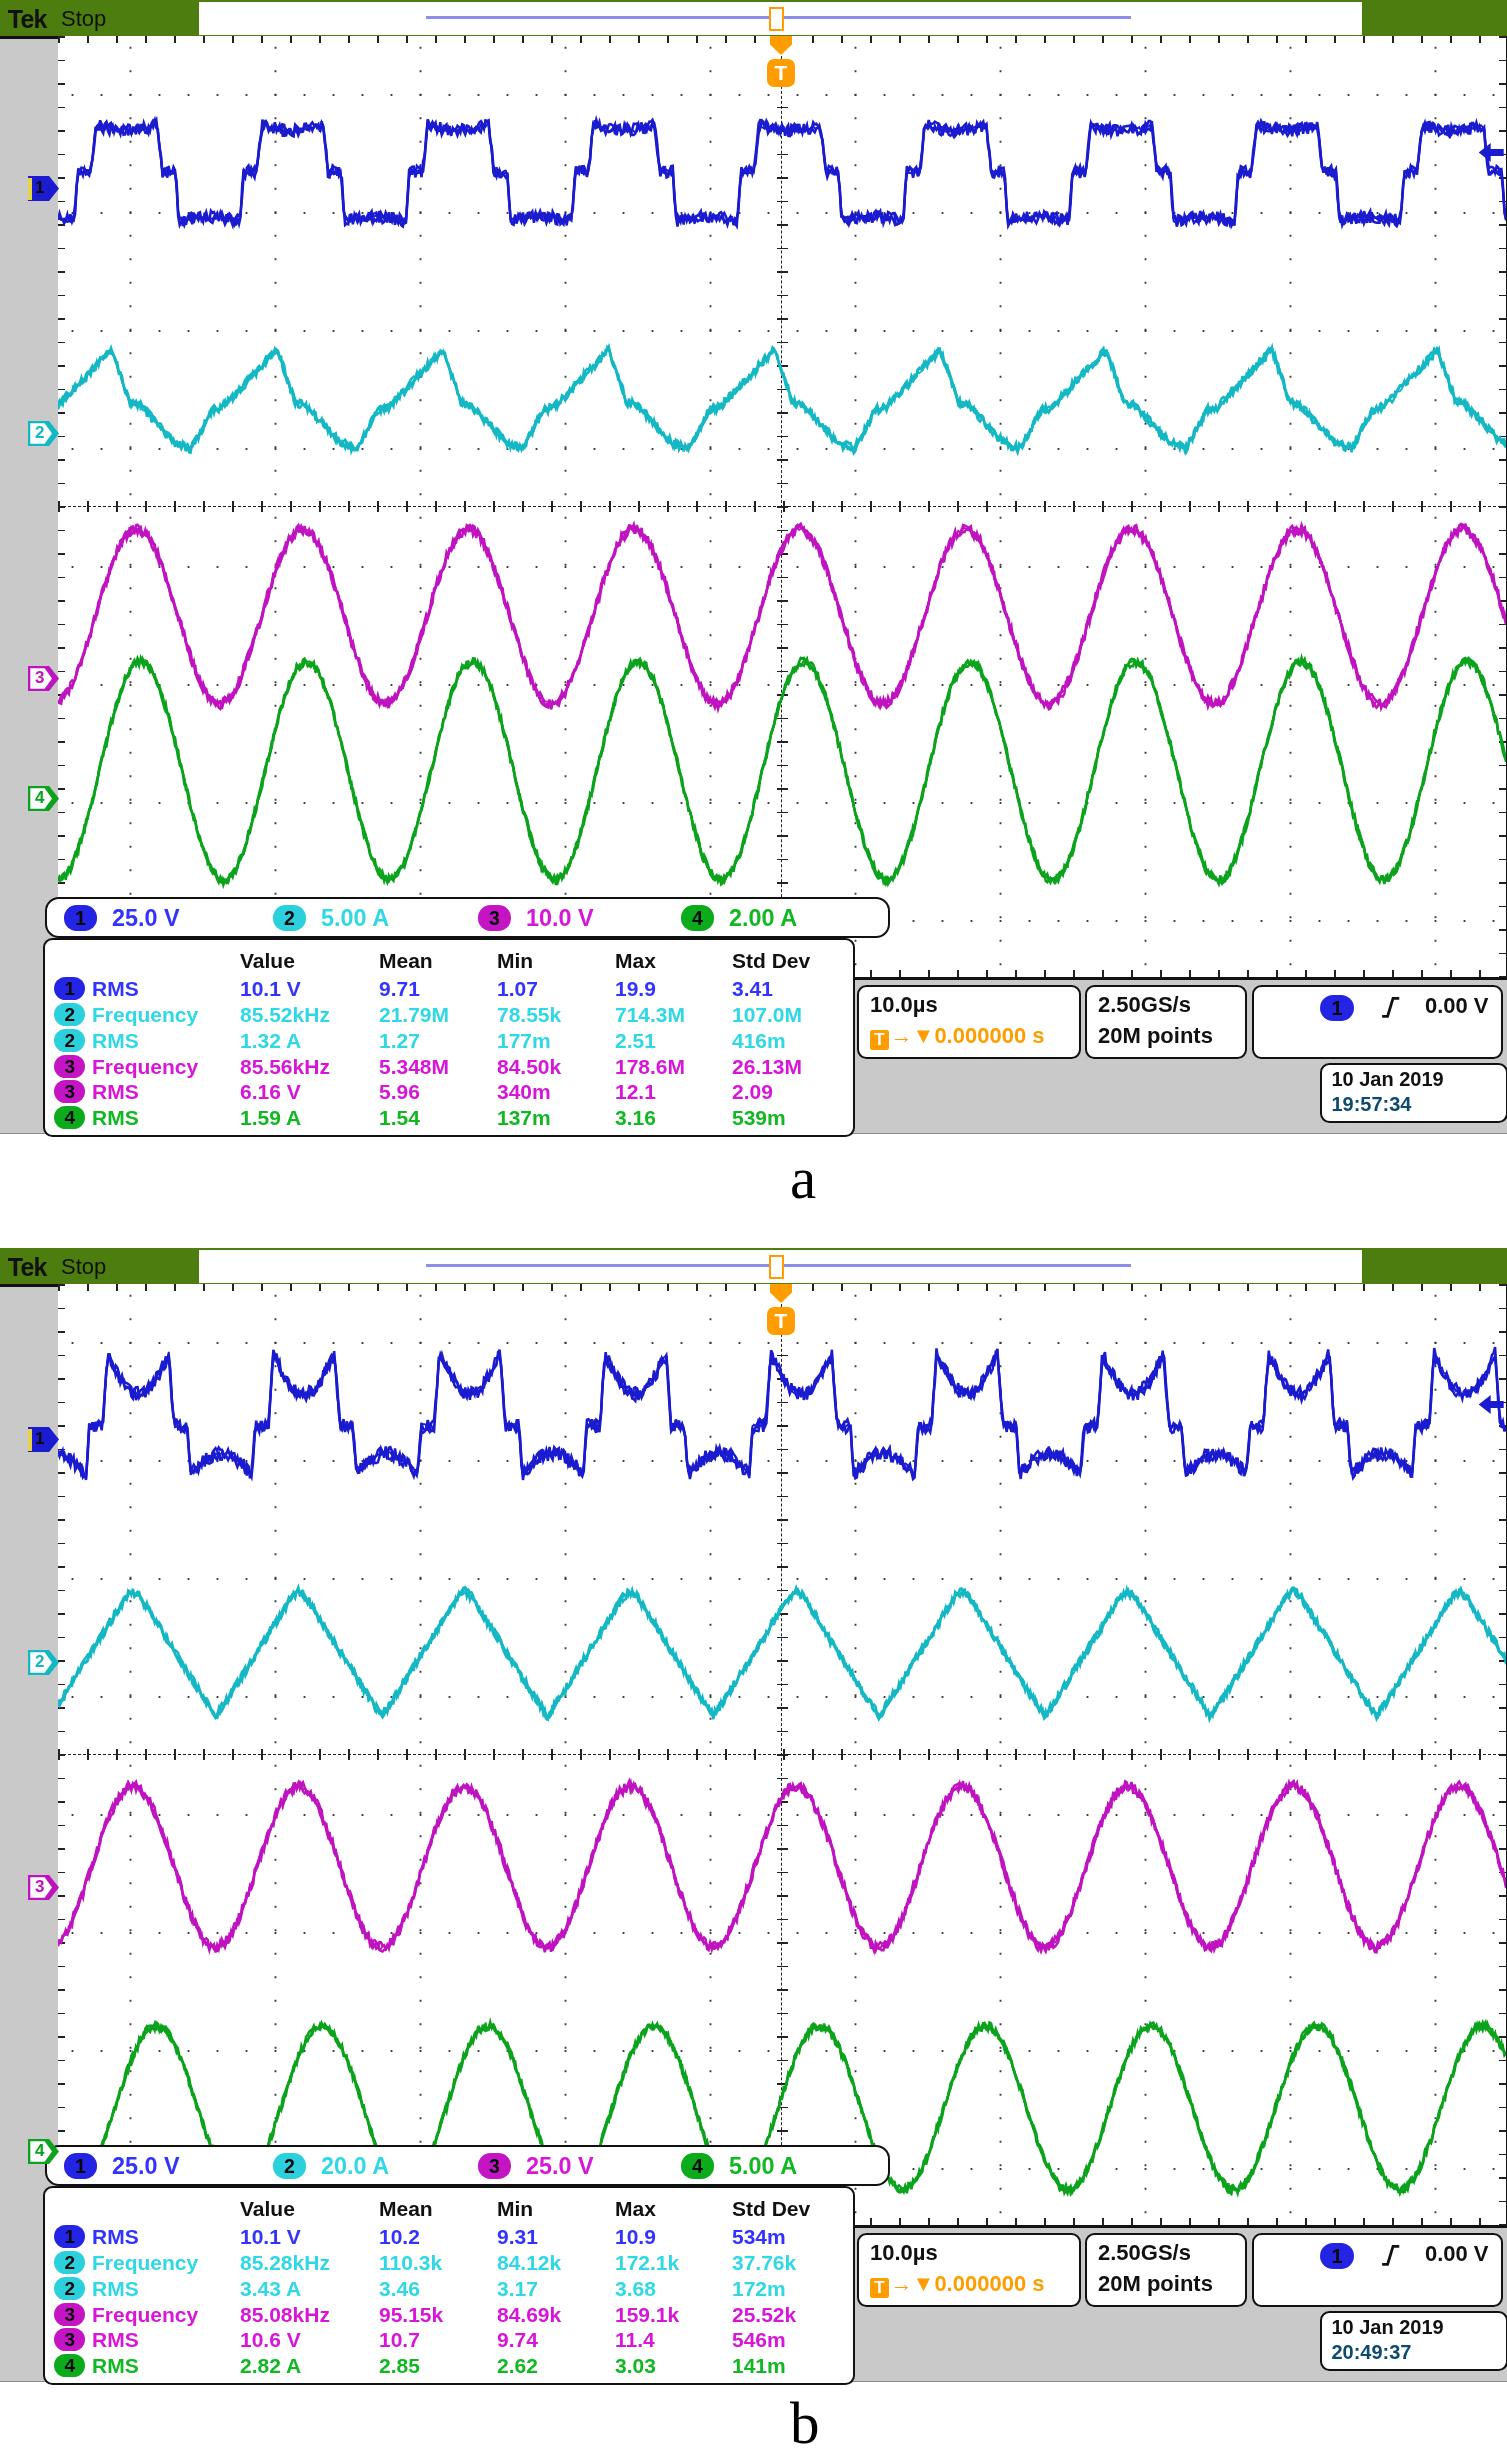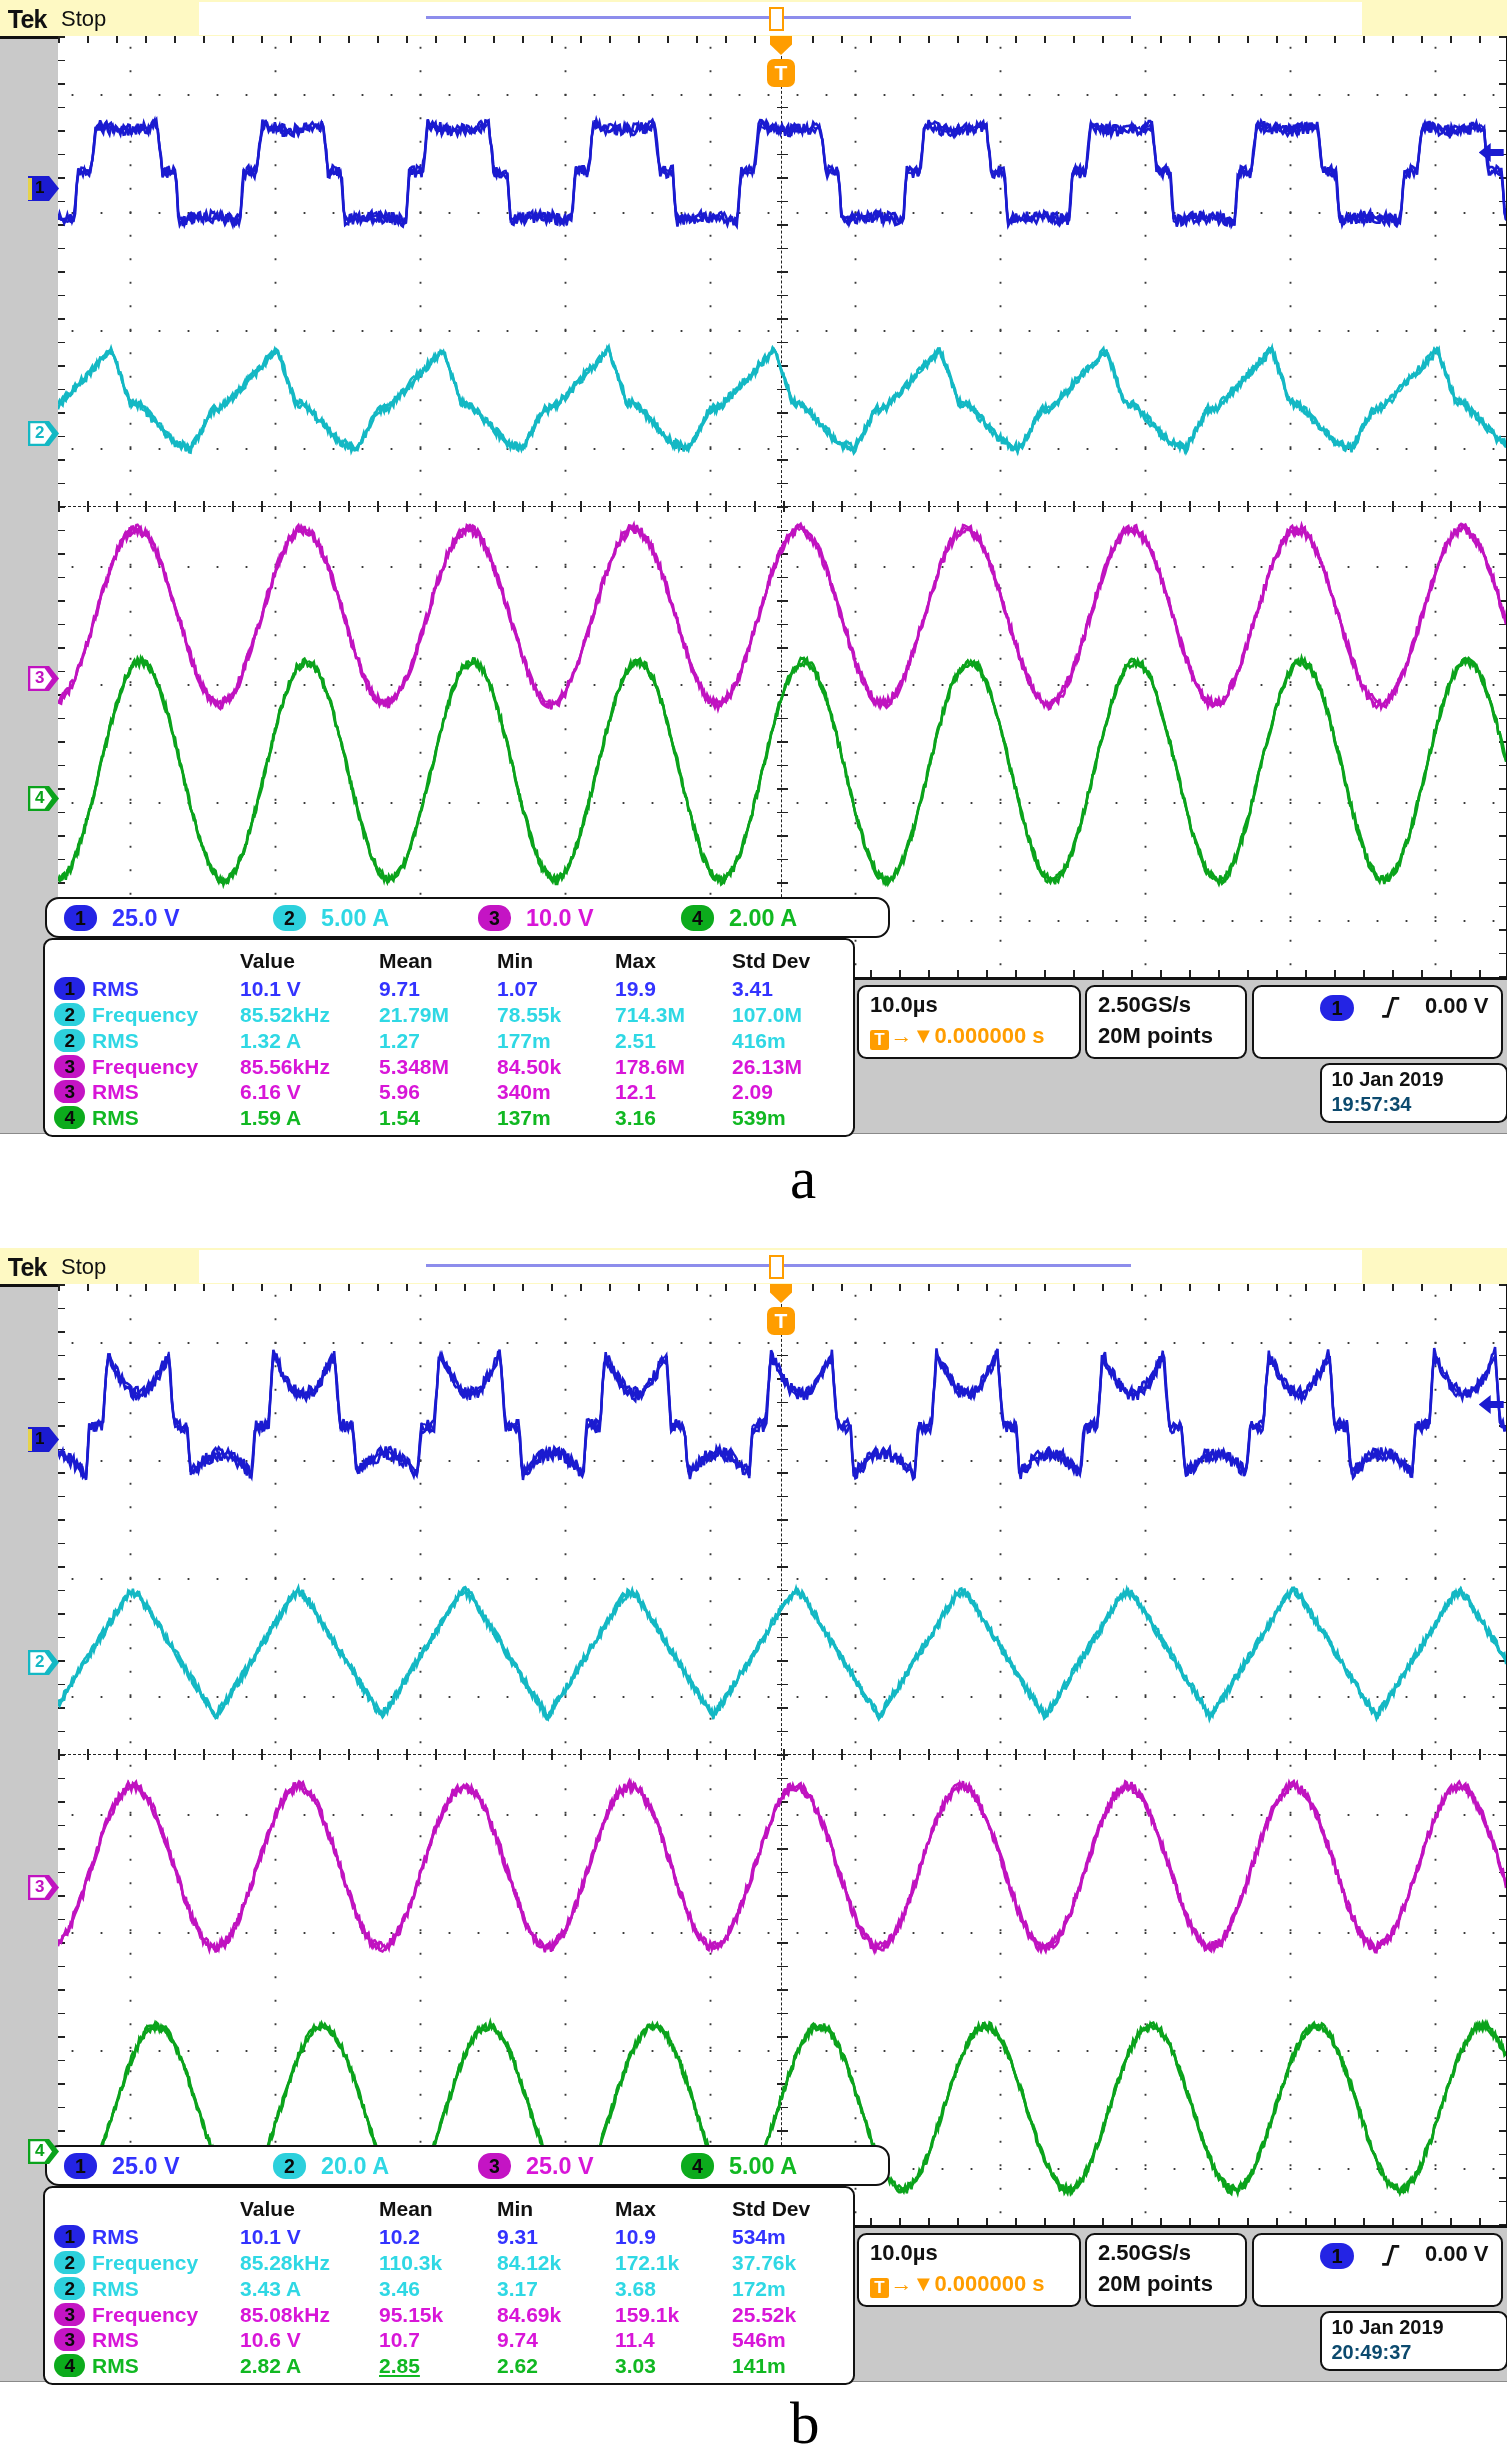--- a/index.html
+++ b/index.html
@@ -1,20 +1,20 @@
 <!DOCTYPE html>
 <html style="font-size:12.5px"><head>
 <meta charset="utf-8">
 <style>
   html,body{margin:0;padding:0;background:#ffffff;}
   .page{position:relative;width:1507px;height:2462px;background:#ffffff;overflow:hidden;
         font-family:"Liberation Sans",sans-serif;}
   .scope{position:absolute;left:0;width:1507px;height:1133px;background:#c9c9c9;border-bottom:1.6px solid #8a8a8a;}
   
-  .hdr{position:absolute;left:0;top:0;width:1507px;height:36px;background:#fef9c3;border-bottom:3.1px solid #111;}
+  .hdr{position:absolute;left:0;top:0;width:1507px;height:36px;background:#4d7c0f;border-bottom:3.1px solid #111;}
   .hdr-white{position:absolute;left:199px;top:1.6px;width:1163px;height:33px;background:#fff;}
   .tek{position:absolute;left:7.8px;top:4.7px;font-size:25px;font-weight:bold;color:#111;letter-spacing:-0.8px;}
   .stop{position:absolute;left:61px;top:6.2px;font-size:22px;color:#111;}
   .rec-line{position:absolute;top:15.6px;height:3.1px;background:#8d8dec;}
   .rec-bracket{position:absolute;top:7px;width:11px;height:20px;border:2.3px solid #ff9d00;background:#fff;}
   
   .grat{position:absolute;left:58px;top:36px;width:1448px;height:941px;background-color:#fff;
         border-bottom:3.1px solid #111;border-right:2.3px solid #111;
         background-image:
           radial-gradient(circle,#3a3a3a 1px,transparent 1.2px),
@@ -316,21 +316,21 @@
         <div class="mbadge" style="left: 9.4px; top: 140px; background: rgb(196, 20, 196);">3</div>
         <div class="mrow-label" style="left: 47px; top: 140px; color: rgb(216, 22, 216);">RMS</div>
         <div class="mcell" style="left: 195px; top: 140px; color: rgb(216, 22, 216);">10.6 V</div>
         <div class="mcell" style="left: 334px; top: 140px; color: rgb(216, 22, 216);">10.7</div>
         <div class="mcell" style="left: 452px; top: 140px; color: rgb(216, 22, 216);">9.74</div>
         <div class="mcell" style="left: 570px; top: 140px; color: rgb(216, 22, 216);">11.4</div>
         <div class="mcell" style="left: 687px; top: 140px; color: rgb(216, 22, 216);">546m</div>
         <div class="mbadge" style="left: 9.4px; top: 166px; background: rgb(12, 171, 28);">4</div>
         <div class="mrow-label" style="left: 47px; top: 166px; color: rgb(17, 184, 34);">RMS</div>
         <div class="mcell" style="left: 195px; top: 166px; color: rgb(17, 184, 34);">2.82 A</div>
-        <div class="mcell" style="left: 334px; top: 166px; color: rgb(17, 184, 34); text-decoration: underline;">2.85</div>
+        <div class="mcell" style="left: 334px; top: 166px; color: rgb(17, 184, 34);">2.85</div>
         <div class="mcell" style="left: 452px; top: 166px; color: rgb(17, 184, 34);">2.62</div>
         <div class="mcell" style="left: 570px; top: 166px; color: rgb(17, 184, 34);">3.03</div>
         <div class="mcell" style="left: 687px; top: 166px; color: rgb(17, 184, 34);">141m</div>
       </div>
     <div class="ibox tbox" style="left:857px;top:985px;width:220px;height:70px;">
       <div class="l1">10.0µs</div>
       <div class="l2"><span class="tpos-ico">T</span><span>→</span><span>▼</span><span>0.000000 s</span></div>
     </div>
     <div class="ibox" style="left:1085px;top:985px;width:158px;height:70px;">
       <div class="l1">2.50GS/s</div>

